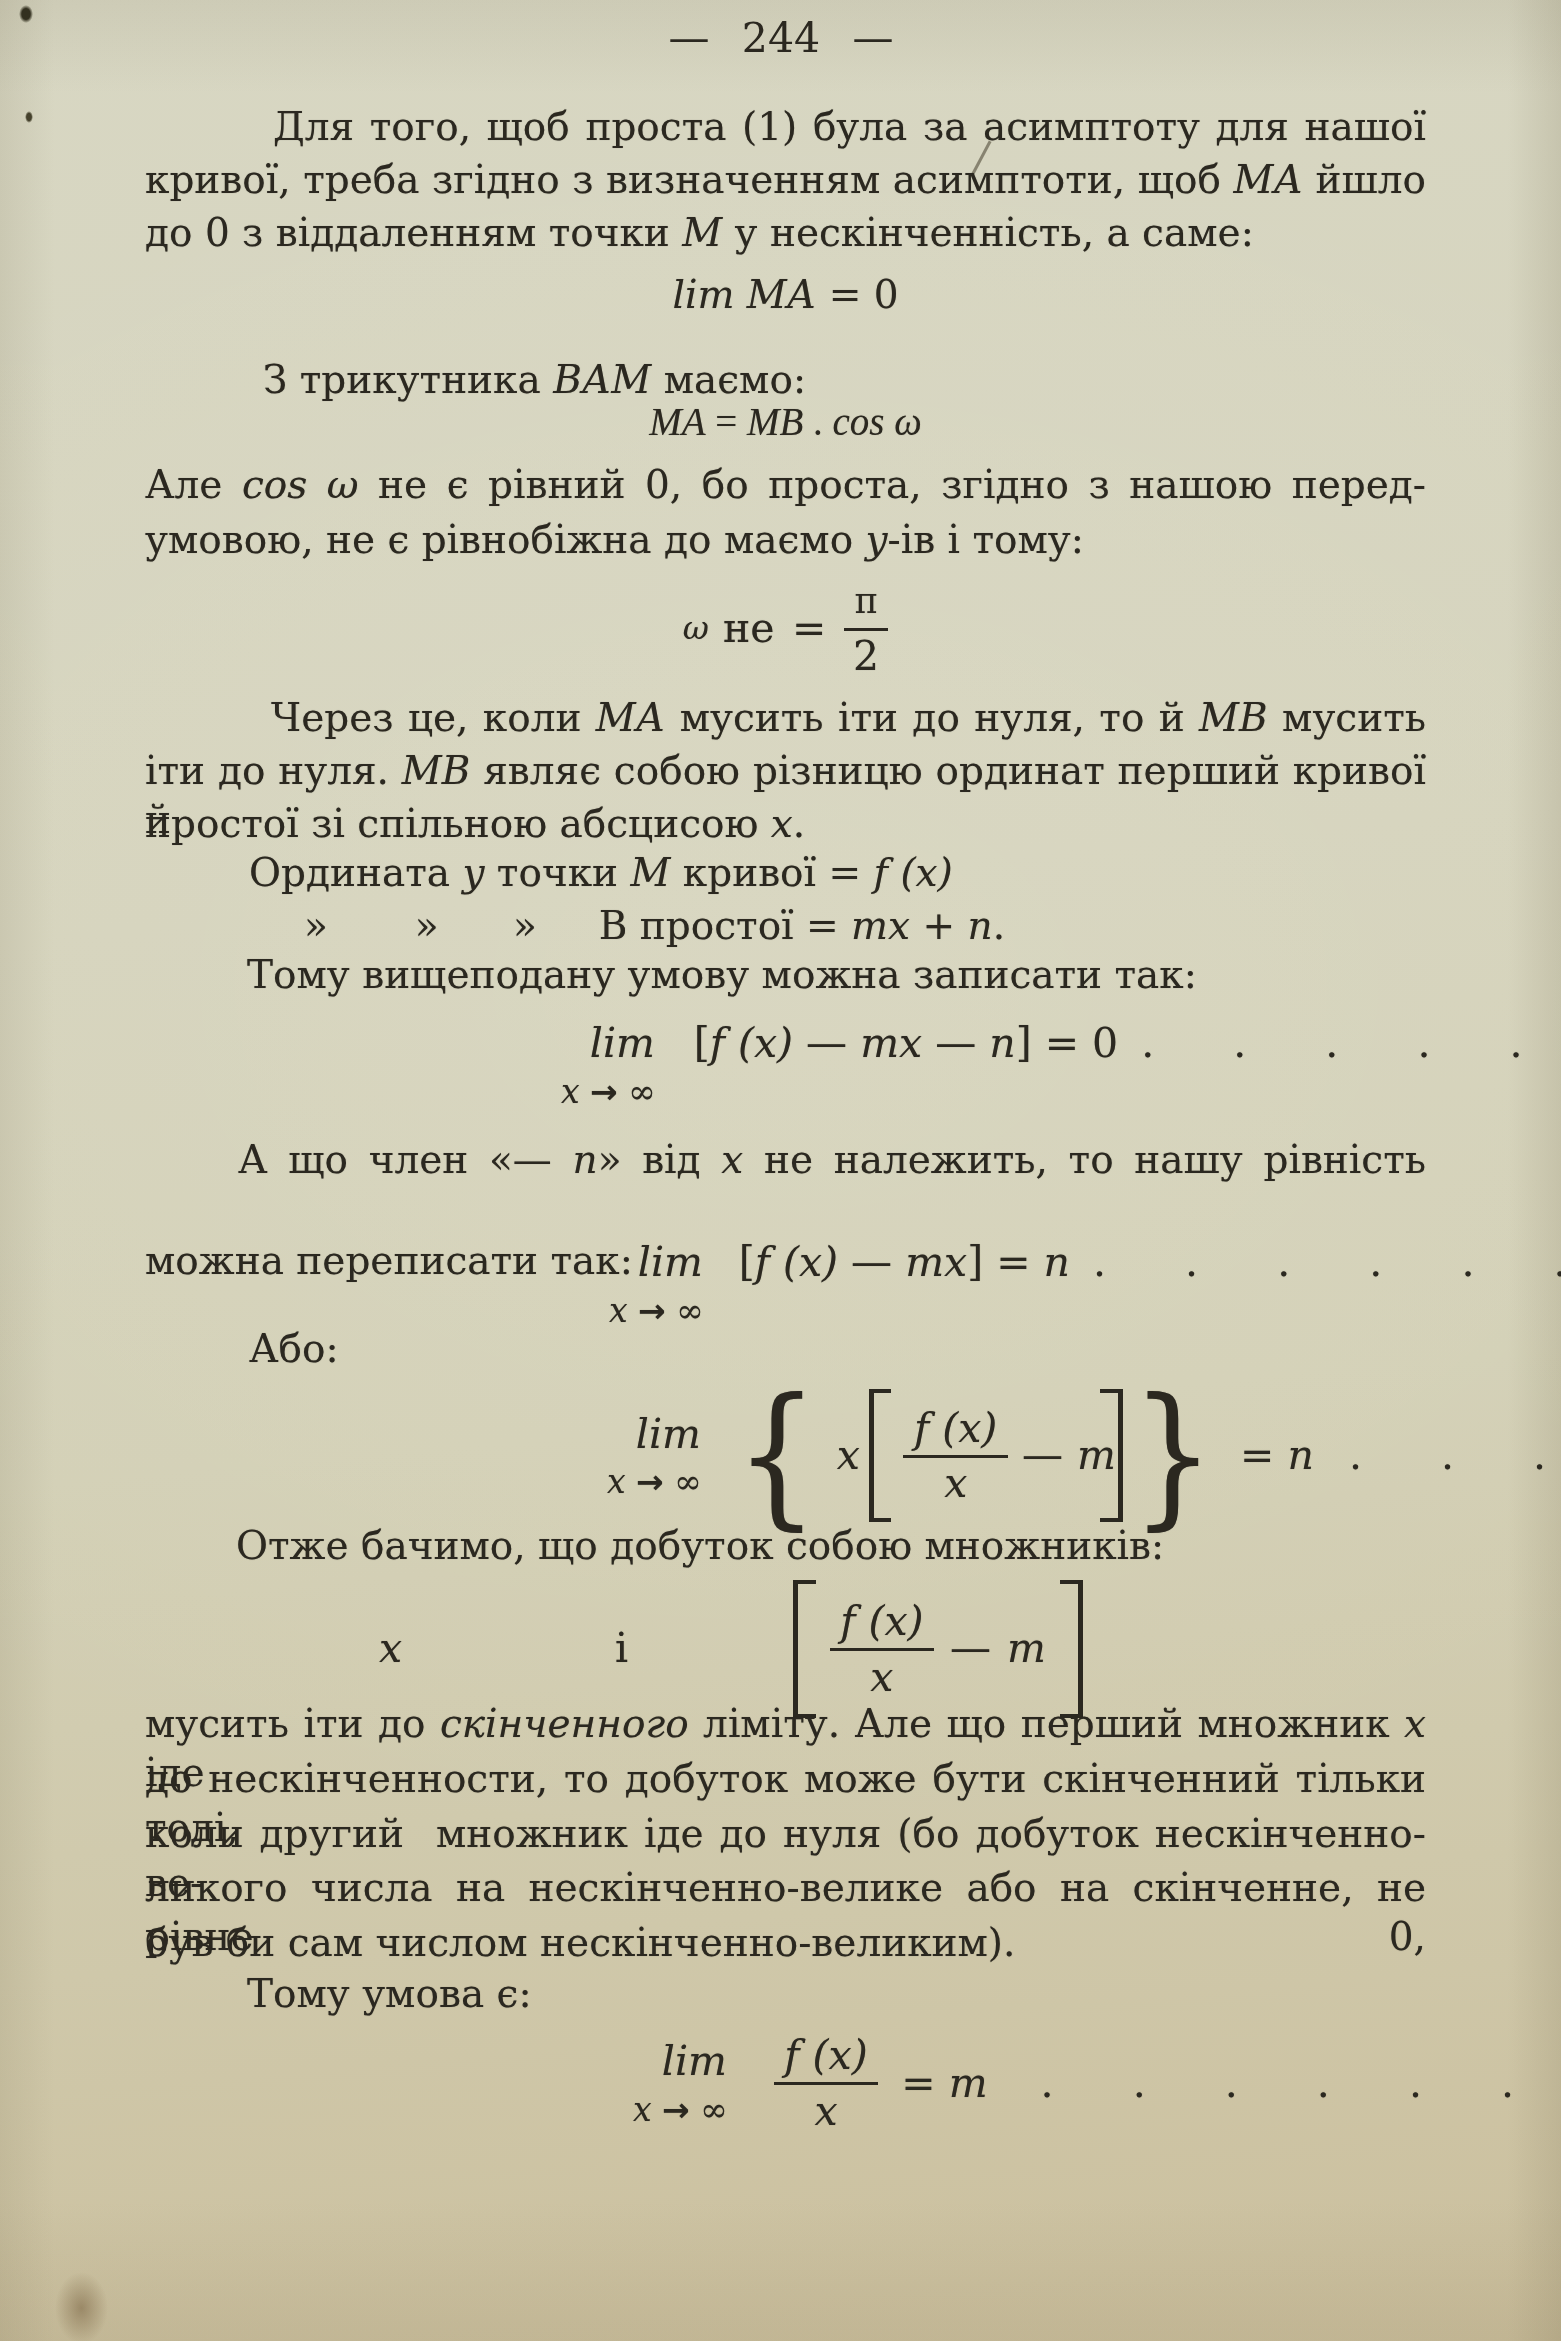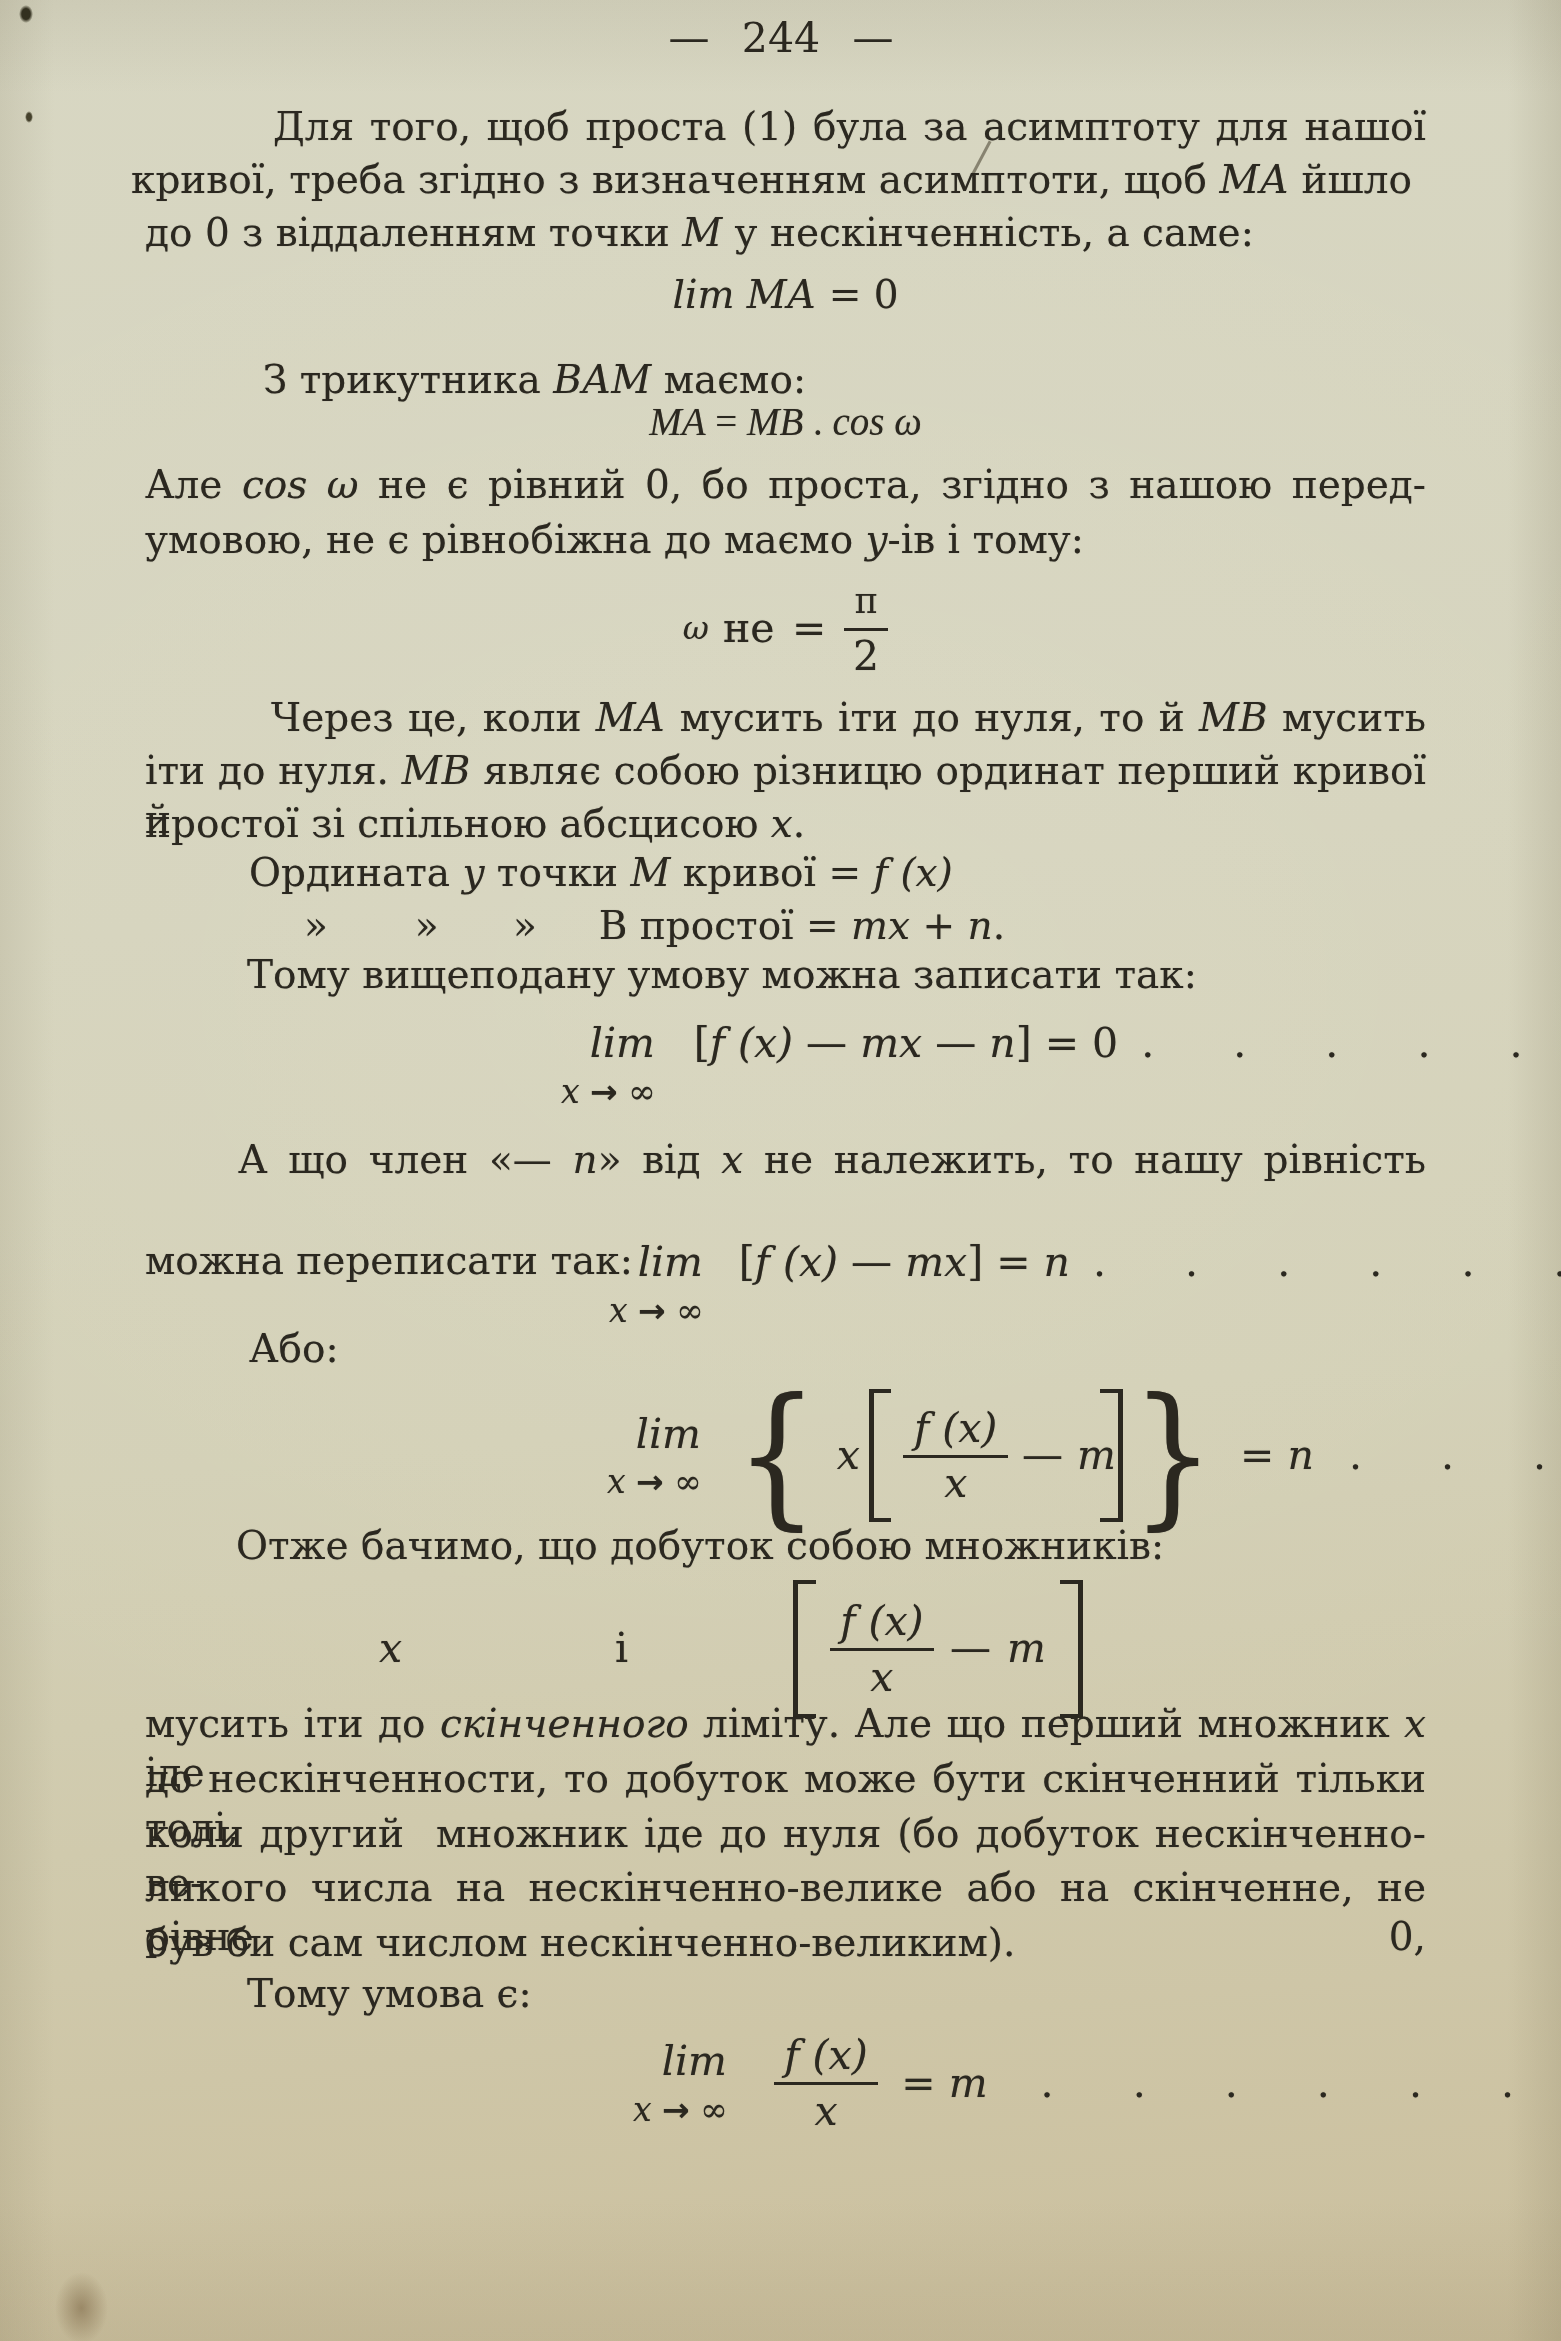--- a/index.html
+++ b/index.html
@@ -60,21 +60,21 @@
 <div class="page">
 
   <div class="hdr">— 244 —</div>
 
   <div class="speck s1"></div>
   <div class="speck s2"></div>
   <div class="speck s3"></div>
   <div class="scratch"></div>
 
   <div class="ln just" style="left:273px;top:102px;width:1153px;"><span>Для того, щоб проста (1) була за асимптоту для нашої</span></div>
-  <div class="ln just" style="left:131px;top:155px;width:1281px;"><span>кривої, треба згідно з визначенням асимптоти, щоб </span><span class="mi">МА</span><span> йшло</span></div>
+  <div class="ln just" style="left:145px;top:155px;width:1281px;"><span>кривої, треба згідно з визначенням асимптоти, щоб </span><span class="mi">МА</span><span> йшло</span></div>
   <div class="ln" style="left:145px;top:208px;"><span>до 0 з віддаленням точки </span><span class="mi">М</span><span> у нескінченність, а саме:</span></div>
 
   <div class="ln ctr" style="left:145px;top:270px;width:1281px;"><span class="mi">lim </span><span class="mi">МА</span><span> = 0</span></div>
 
   <div class="ln" style="left:263px;top:335px;margin-top:20px;"><span>З трикутника </span><span class="mi">ВАМ</span><span> маємо:</span></div>
 
   <div class="ln ctr" style="left:145px;top:397px;width:1281px;font-family:Liberation Serif, serif;"><span class="mi">МА</span><span> = </span><span class="mi">МВ</span><span> . </span><span class="mi">cos ω</span></div>
 
   <div class="ln just" style="left:145px;top:460px;width:1281px;"><span>Але </span><span class="mi">cos ω</span><span> не є рівний 0, бо проста, згідно з нашою перед-</span></div>
   <div class="ln" style="left:145px;top:515px;"><span>умовою, не є рівнобіжна до маємо </span><span class="mi">y</span><span>-ів і тому:</span></div>

